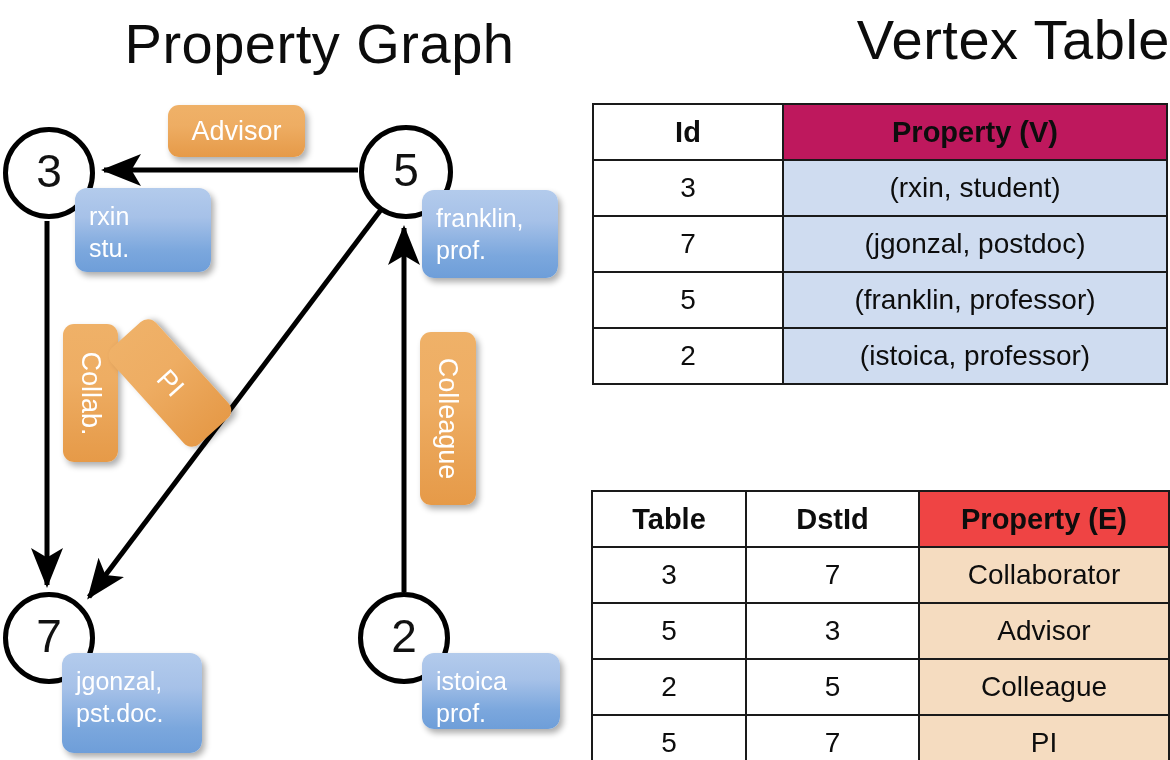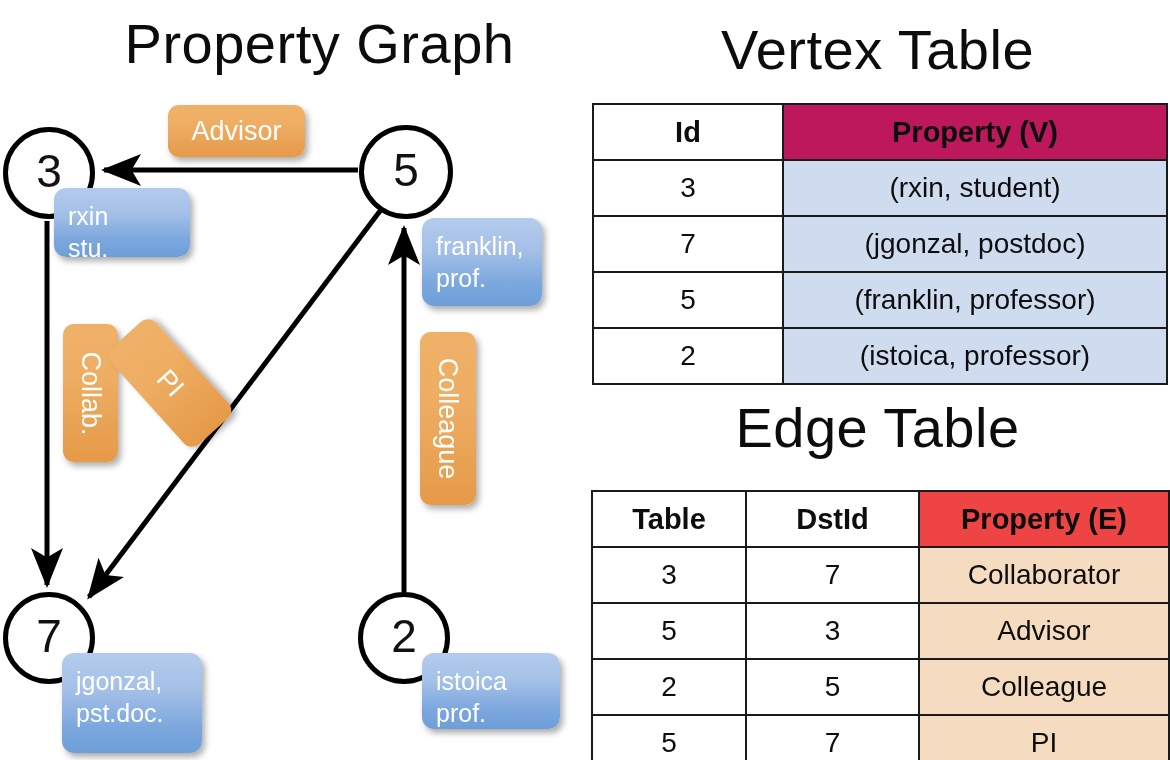--- a/index.html
+++ b/index.html
@@ -26,21 +26,21 @@
     font-family: "Liberation Sans", sans-serif;
     font-weight: 300;
     font-size: 56px;
     letter-spacing: 0.5px;
     color: #0c0c0c;
     white-space: nowrap;
     text-align: center;
     line-height: 1;
   }
   #title-property-graph { left: 0px;   top: 16px;  width: 585px; padding-left: 27px; }
-  #title-vertex-table   { left: 585px; top: 22px;  width: 585px; }
+  #title-vertex-table   { left: 585px; top: 12px;  width: 585px; text-align: right; }
   #title-edge-table     { left: 585px; top: 400px; width: 585px; }
 
   
   #graph-panel {
     position: absolute;
     left: 0; top: 0;
     width: 585px; height: 760px;
   }
   #graph-svg {
     position: absolute;
@@ -81,22 +81,22 @@
     box-shadow: 3px 4px 6px rgba(0,0,0,0.33);
     color: #ffffff;
     font-family: "Liberation Sans", sans-serif;
     font-weight: 300;
     font-size: 25px;
     line-height: 1.28;
     padding: 12px 14px;
     box-sizing: border-box;
     z-index: 6;
   }
-  #prop-3 { left: 54px;  top: 188px; width: 136px; height: 69px; }
-  #prop-5 { left: 422px; top: 190px; width: 120px; height: 88px; margin-top: 28px; }
+  #prop-3 { left: 75px;  top: 188px; width: 136px; height: 84px; }
+  #prop-5 { left: 422px; top: 190px; width: 136px; height: 88px; }
   #prop-7 { left: 62px;  top: 653px; width: 140px; height: 100px; }
   #prop-2 { left: 422px; top: 653px; width: 138px; height: 76px; }
 
   
   .edge-chip {
     position: absolute;
     border-radius: 11px;
     background: linear-gradient(to bottom, #efb168 0%, #eead63 40%, #e8a051 80%, #e69a48 100%);
     box-shadow: 3px 4px 6px rgba(0,0,0,0.32);
     color: #ffffff;
@@ -176,21 +176,20 @@
 </style>
 </head>
 <body>
 
 <div id="root">
 
   <div class="title" id="title-property-graph">Property Graph</div>
 
   <div class="title" id="title-vertex-table">Vertex Table</div>
 
-  <div class="title" id="title-edge-table">Edge Table</div>
 
   <div id="graph-panel">
 
     <svg id="graph-svg" viewBox="0 0 585 760">
       <defs>
         <marker id="arrowhead" markerWidth="9" markerHeight="9" refX="7.4" refY="3.2" orient="auto" markerUnits="strokeWidth">
           <path d="M0,0 L8,3.2 L0,6.4 L1.9,3.2 Z" fill="#000000"></path>
         </marker>
       </defs>
 

